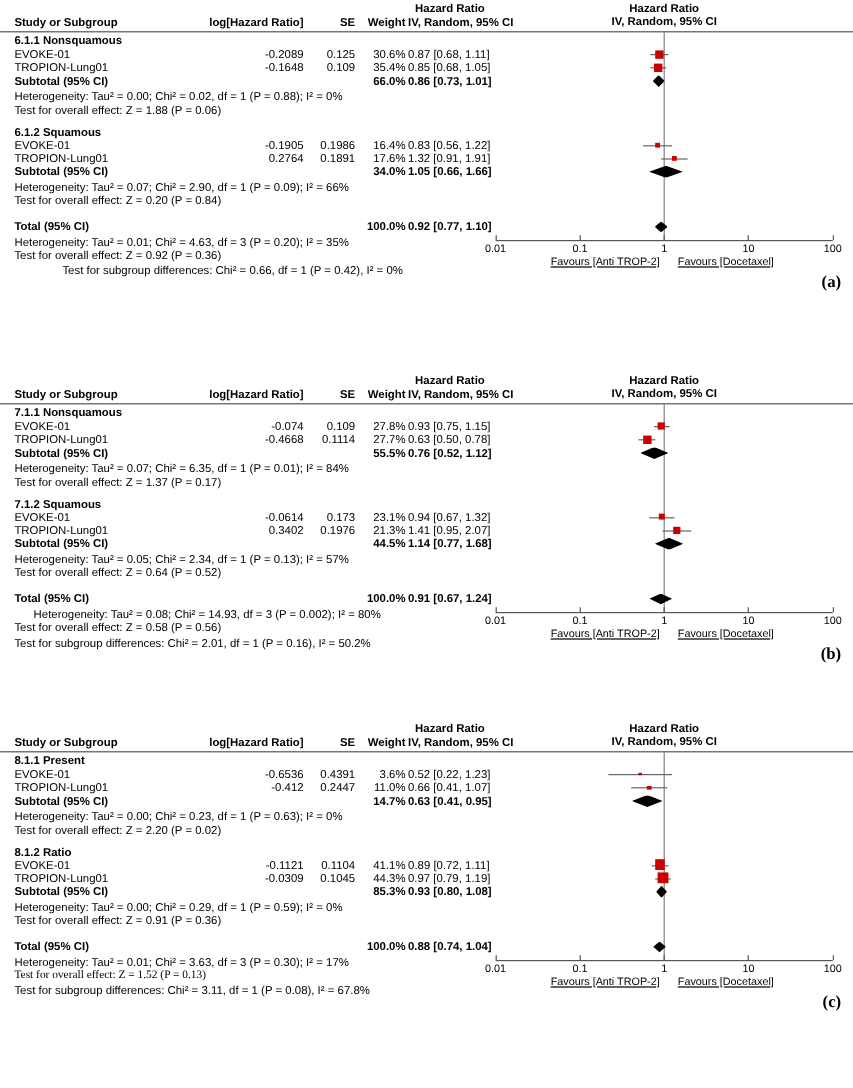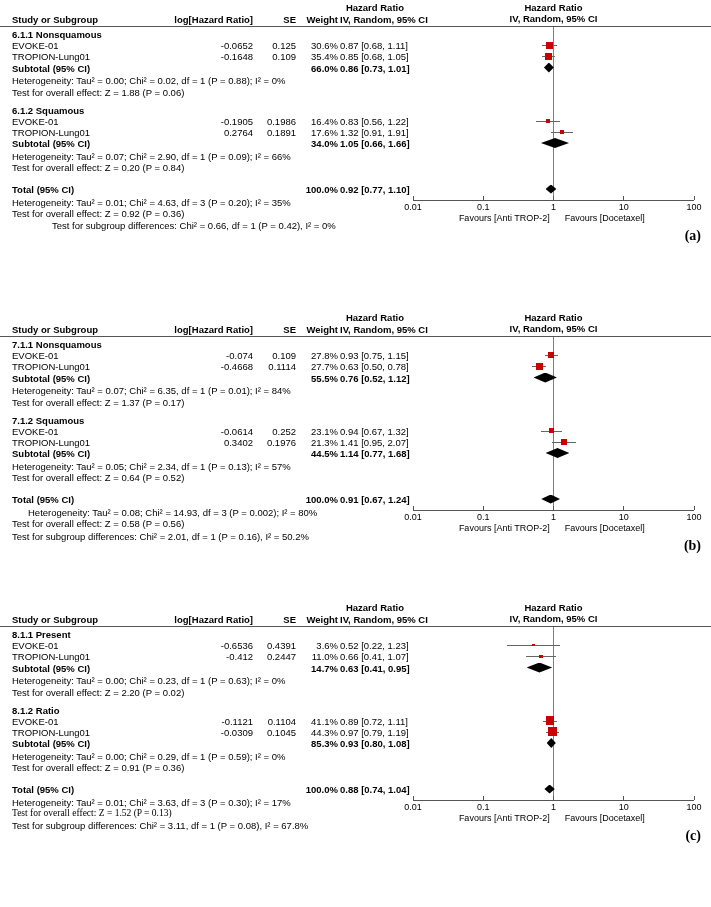--- a/index.html
+++ b/index.html
@@ -29,21 +29,21 @@
   .grp{position:absolute;left:4px;font-weight:bold;font-size:9.5px;white-space:nowrap;}
   .note{position:absolute;left:4px;font-size:9.5px;white-space:nowrap;}
 
   
   .plot{position:absolute;left:410px;top:0;width:295px;height:100%;}
   .plot-title{position:absolute;width:281px;left:3px;text-align:center;font-weight:bold;font-size:9.5px;}
   .vline{position:absolute;width:1px;background:#808080;}
   .axis{position:absolute;height:1px;background:#555;}
   .tick{position:absolute;width:1px;height:4px;background:#555;}
   .ticklab{position:absolute;font-size:9px;transform:translateX(-50%);white-space:nowrap;}
-  .favlab{position:absolute;font-size:9px;white-space:nowrap;}
+  .favlab{position:absolute;font-size:9px;white-space:nowrap;text-decoration:underline;}
   .whisk{position:absolute;height:1px;background:#666;}
   .sqr{position:absolute;background:#cc0000;}
   .dia{position:absolute;}
   .dia i{display:block;width:100%;height:100%;background:#000;
         clip-path:polygon(50% 0,100% 50%,50% 100%,0 50%);}
   .panel-tag{position:absolute;font-family:"Liberation Serif","DejaVu Serif",serif;
              font-weight:bold;font-size:14px;}
 </style>
 </head>
 <body>
@@ -52,21 +52,21 @@
     <div class="tbl">
       <div class="hdr-hr" style="top: 2px; left: 0px; width: 396px;">Hazard Ratio</div>
       <div class="colhdr" style="left: 4px; top: 14px;">Study or Subgroup</div>
       <div class="colhdr" style="left: 130px; top: 14px; width: 115px; text-align: right;">log[Hazard Ratio]</div>
       <div class="colhdr" style="left: 248px; top: 14px; width: 40px; text-align: right;">SE</div>
       <div class="colhdr" style="left: 292px; top: 14px; width: 38px; text-align: right;">Weight</div>
       <div class="colhdr" style="left: 332px; top: 14px; width: 68px; text-align: right;">IV, Random, 95% CI</div>
       <div class="grp" style="top: 29px;">6.1.1 Nonsquamous</div>
       <div class="row" style="top: 40.2px;">
         <div class="c-study">EVOKE-01</div>
-        <div class="c-log">-0.0652</div>
+        <div class="c-log">-0.2089</div>
         <div class="c-se">0.125</div>
         <div class="c-wt">30.6%</div>
         <div class="c-ci">0.87 [0.68, 1.11]</div>
       </div>
       <div class="row" style="top: 51.4px;">
         <div class="c-study">TROPION-Lung01</div>
         <div class="c-log">-0.1648</div>
         <div class="c-se">0.109</div>
         <div class="c-wt">35.4%</div>
         <div class="c-ci">0.85 [0.68, 1.05]</div>
@@ -174,21 +174,21 @@
         <div class="c-study bold">Subtotal (95% CI)</div>
         <div class="c-wt bold">55.5%</div>
         <div class="c-ci bold">0.76 [0.52, 1.12]</div>
       </div>
       <div class="note" style="top: 75.3px;">Heterogeneity: Tau² = 0.07; Chi² = 6.35, df = 1 (P = 0.01); I² = 84%</div>
       <div class="note" style="top: 86.9px;">Test for overall effect: Z = 1.37 (P = 0.17)</div>
       <div class="grp" style="top: 104.5px;">7.1.2 Squamous</div>
       <div class="row" style="top: 115.7px;">
         <div class="c-study">EVOKE-01</div>
         <div class="c-log">-0.0614</div>
-        <div class="c-se">0.252</div>
+        <div class="c-se">0.173</div>
         <div class="c-wt">23.1%</div>
         <div class="c-ci">0.94 [0.67, 1.32]</div>
       </div>
       <div class="row" style="top: 126.9px;">
         <div class="c-study">TROPION-Lung01</div>
         <div class="c-log">0.3402</div>
         <div class="c-se">0.1976</div>
         <div class="c-wt">21.3%</div>
         <div class="c-ci">1.41 [0.95, 2.07]</div>
       </div>

